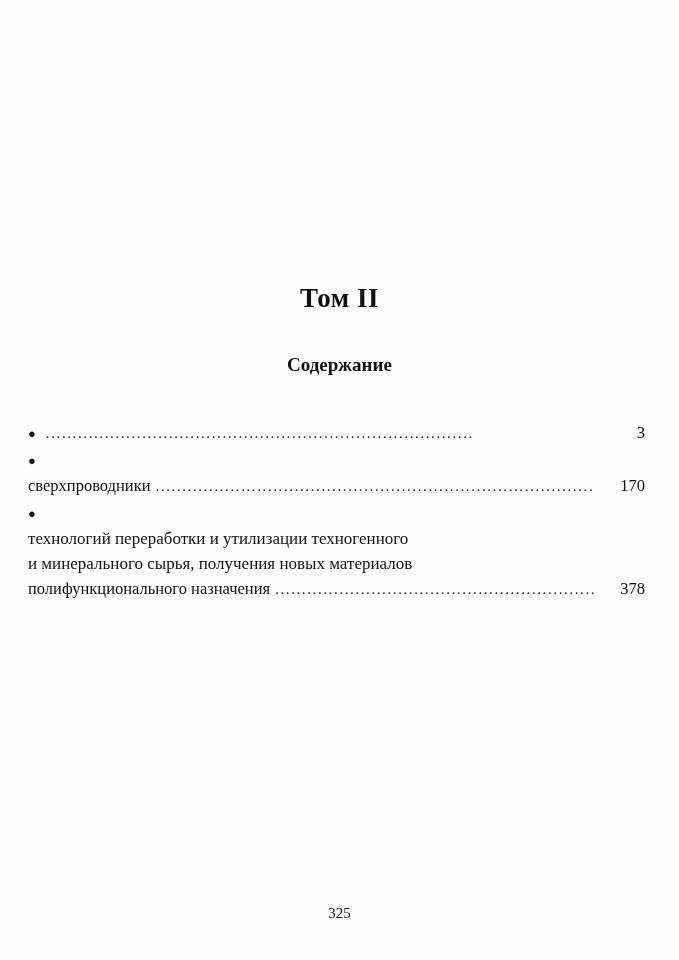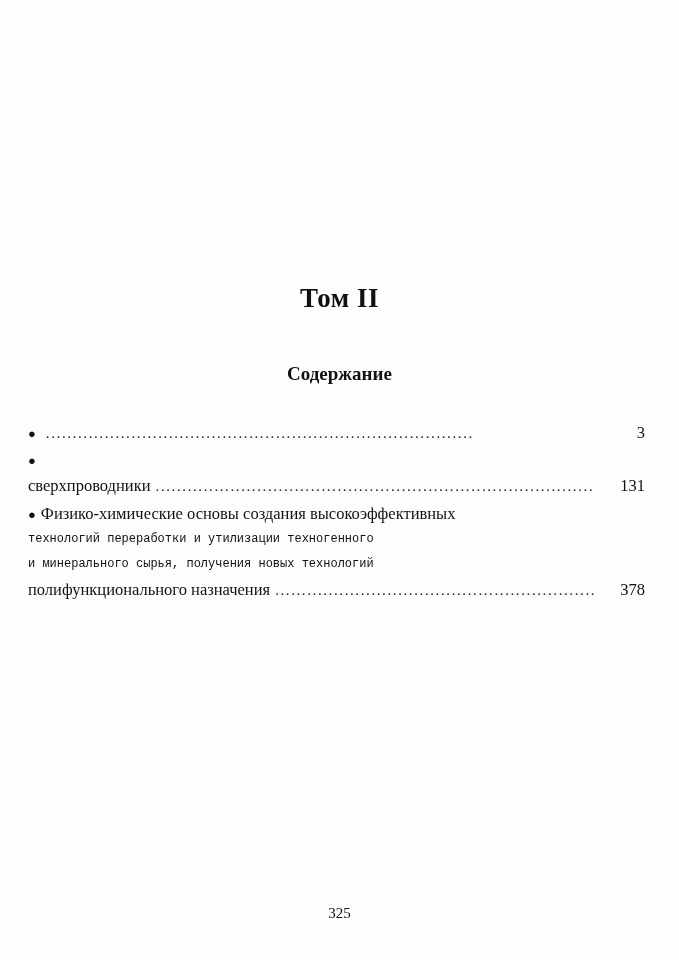--- a/index.html
+++ b/index.html
@@ -29,21 +29,21 @@
     top: 283px;
     width: 679px;
     text-align: center;
     font-size: 27px;
     font-weight: bold;
     letter-spacing: 0.5px;
   }
   .contents-title {
     position: absolute;
     left: 0;
-    top: 363px;
+    top: 354px;
     width: 679px;
     text-align: center;
     font-size: 19px;
     font-weight: bold;
   }
   .toc {
     position: absolute;
     left: 28px;
     top: 420px;
     width: 623px;
@@ -77,24 +77,23 @@
     color: #222;
   }
   .page-num {
     flex: 0 0 auto;
     width: 46px;
     text-align: right;
     font-size: 16.5px;
     padding-right: 6px;
   }
   .cont-line {
-    font-size: 12px;
+    font-size: 17px;
     line-height: 25px;
     white-space: nowrap;
-    font-family: Liberation Mono, monospace;
   }
   .folio {
     position: absolute;
     left: 0;
     top: 905px;
     width: 679px;
     text-align: center;
     font-size: 15px;
   }
 </style>
@@ -117,31 +116,30 @@
       </div>
     </div>
 
     <div class="toc-entry">
       <div class="toc-line">
         <span class="bullet">●</span>
       </div>
       <div class="toc-line">
         <span class="entry-text">сверхпроводники</span>
         <span class="leader">......................................................................................................</span>
-        <span class="page-num">131</span>
+        <span class="page-num">170</span>
       </div>
     </div>
 
     <div class="toc-entry">
       <div class="toc-line">
         <span class="bullet">●</span>
-        <span class="entry-text">Физико-химические основы создания высокоэффективных</span>
       </div>
       <div class="cont-line">технологий переработки и утилизации техногенного</div>
-      <div class="cont-line">и минерального сырья, получения новых технологий</div>
+      <div class="cont-line">и минерального сырья, получения новых материалов</div>
       <div class="toc-line">
         <span class="entry-text">полифункционального назначения</span>
         <span class="leader">......................................................................</span>
         <span class="page-num">378</span>
       </div>
     </div>
 
   </div>
 
   <div class="folio">325</div>

